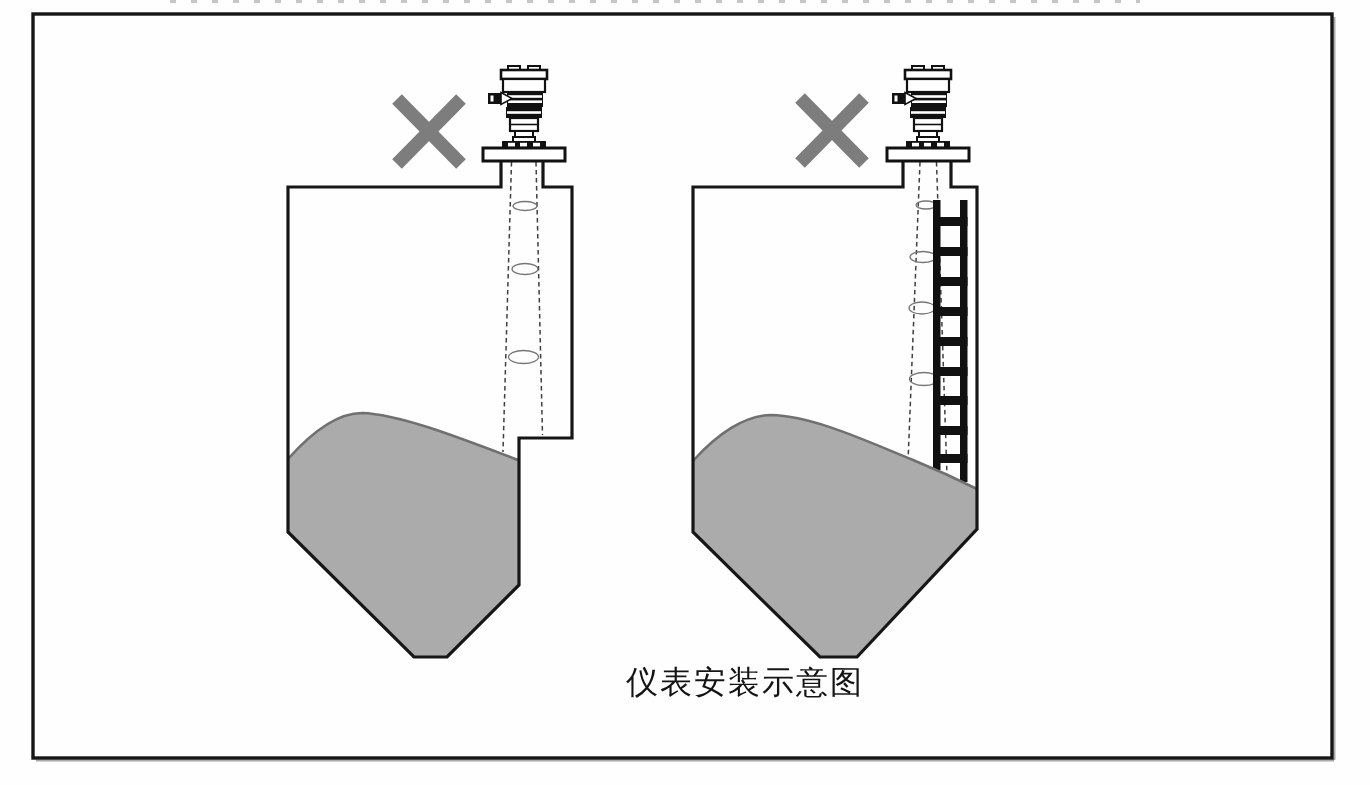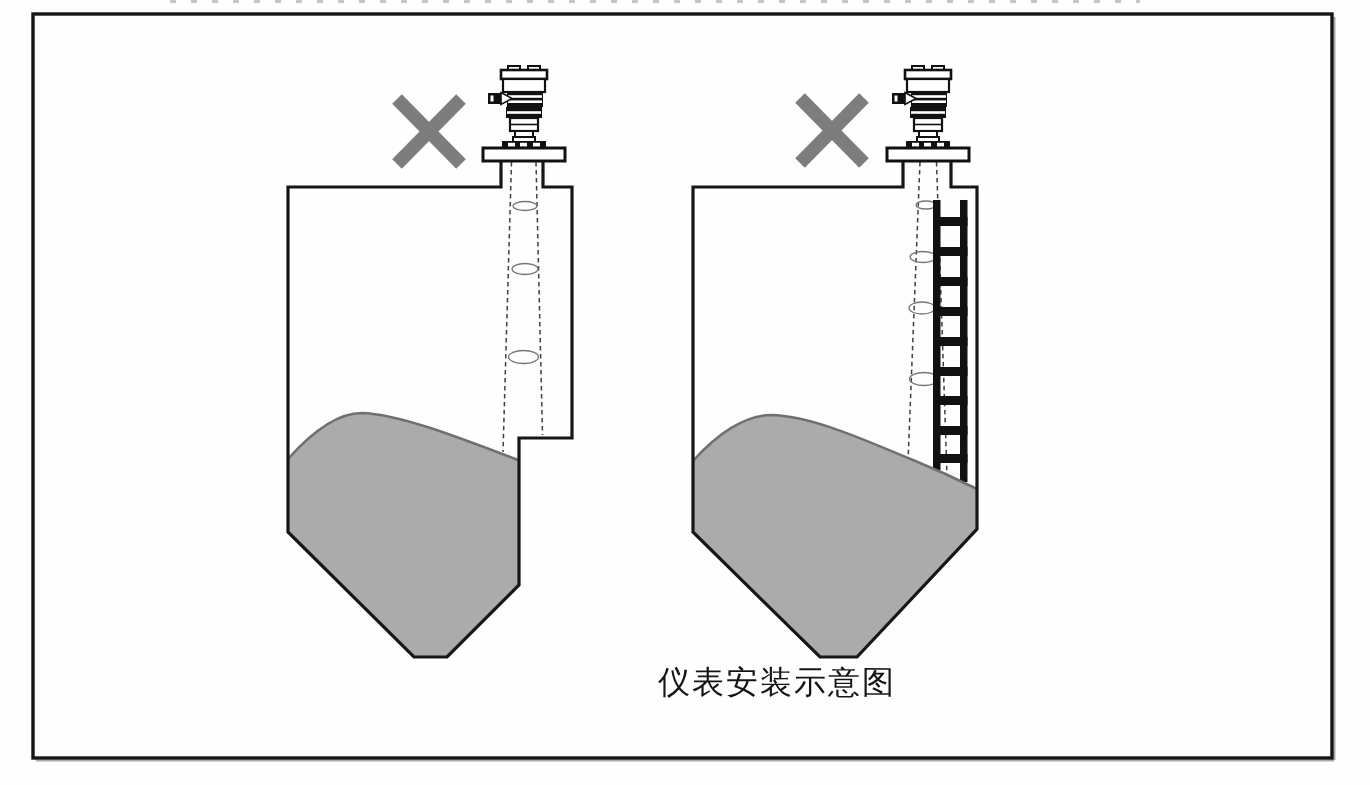--- a/index.html
+++ b/index.html
@@ -1,19 +1,19 @@
 <!DOCTYPE html>
 <html><head>
 <meta charset="utf-8">
 <style>
   html,body{margin:0;padding:0;background:#ffffff;}
   .page{position:relative;width:1370px;height:785px;background:#fefefe;overflow:hidden;
         font-family:"Liberation Sans",sans-serif;}
   .canvas{position:absolute;left:0;top:0;}
-  .caption{position:absolute;left:658px;top:661px;font-size:32px;letter-spacing:2px;
+  .caption{position:absolute;left:626px;top:661px;font-size:32px;letter-spacing:2px;
            color:#141414;font-family:"Liberation Sans",sans-serif;white-space:nowrap;}
 </style>
 </head>
 <body>
 
 <div class="page">
 
 <svg class="canvas" width="1370" height="785" viewBox="0 0 1370 785">
 
   <defs>

